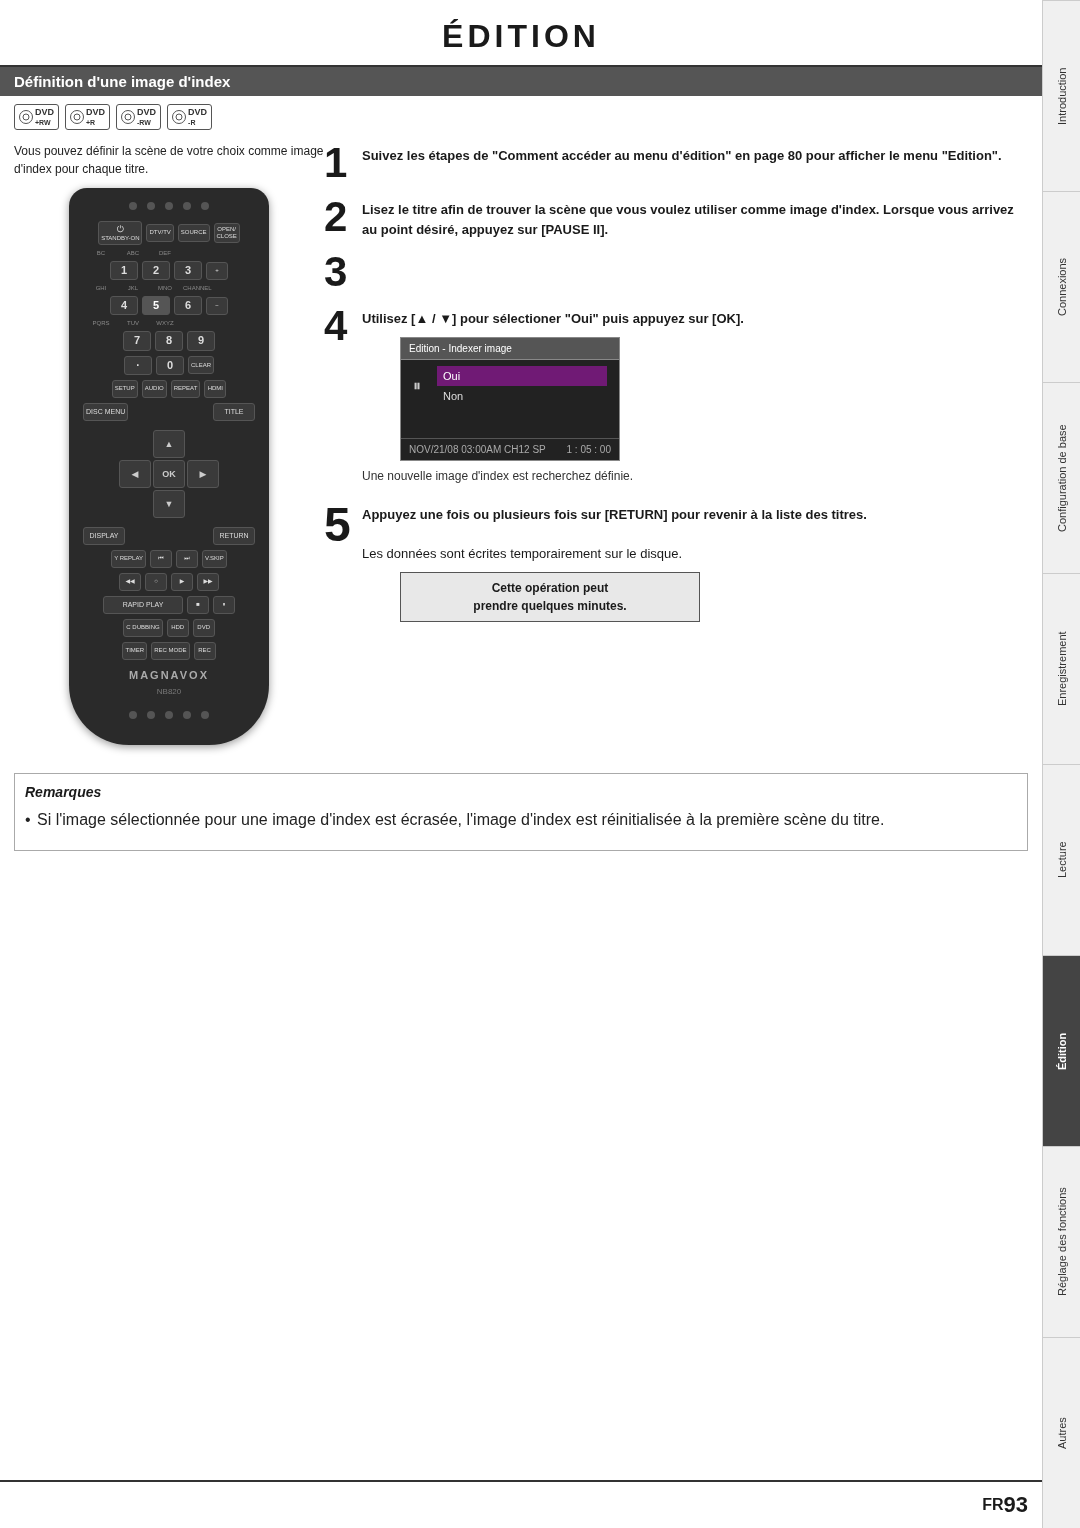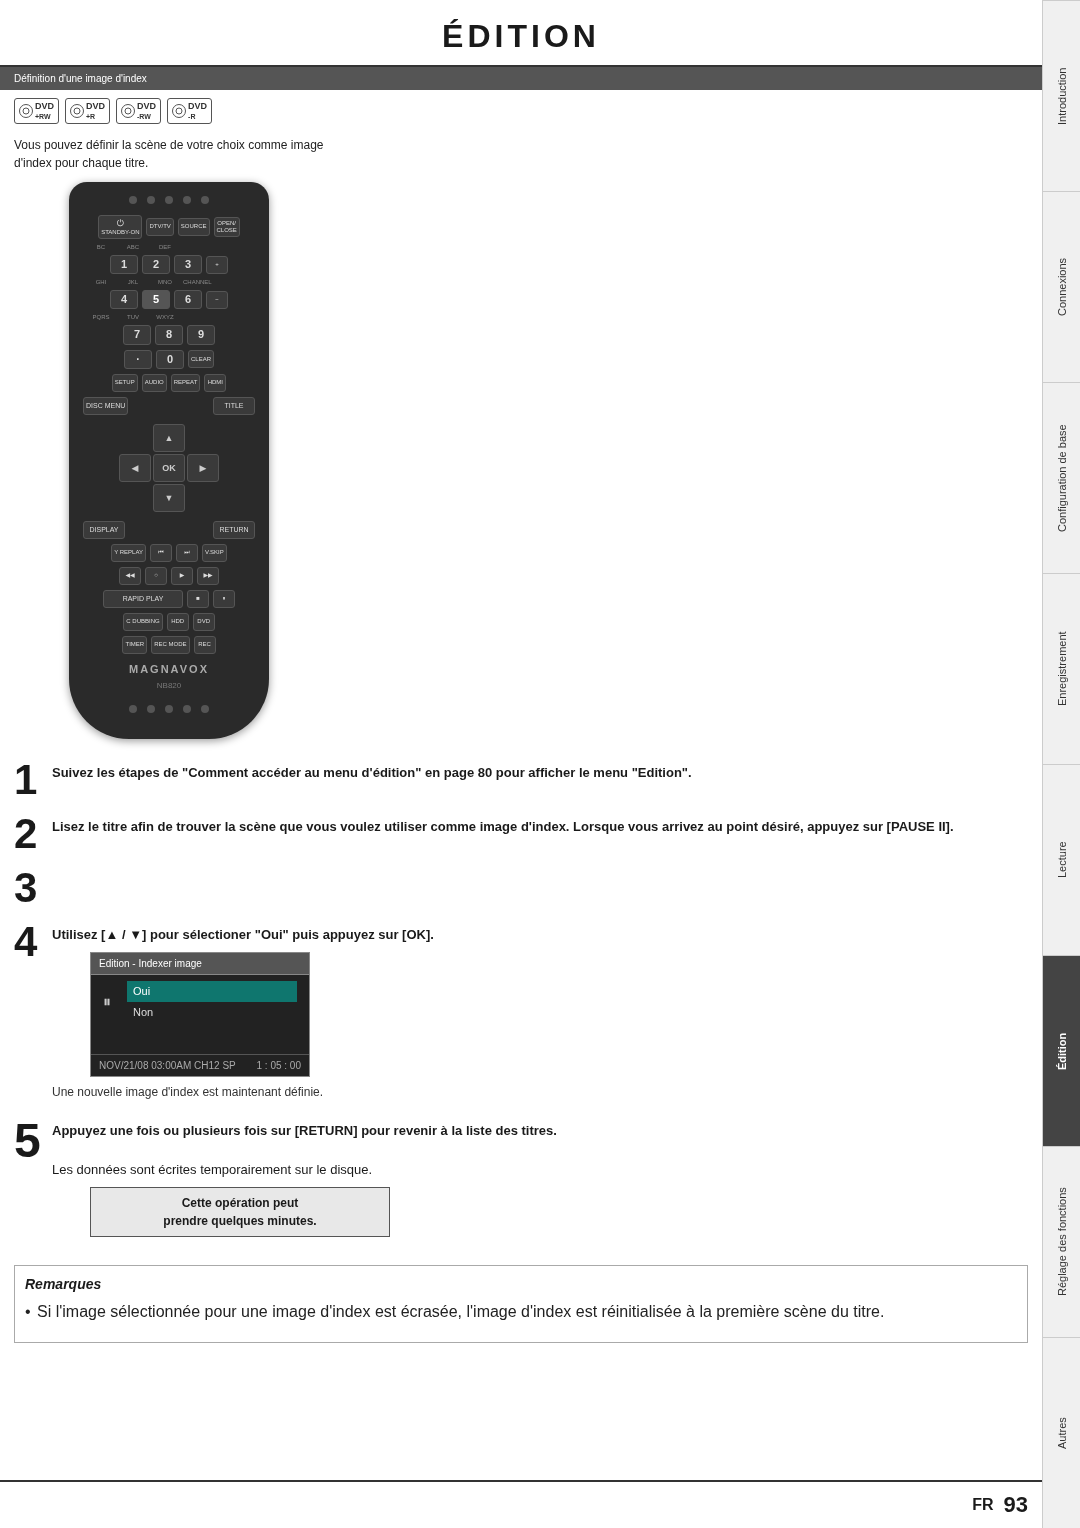--- a/index.html
+++ b/index.html
@@ -68,22 +68,22 @@
       font-size: 32px;
       font-weight: bold;
       letter-spacing: 4px;
       color: #1a1a1a;
     }
 
     
     .section-header {
       background: #555;
       color: #fff;
-      font-size: 10px;
-      font-weight: normal;
+      font-size: 15px;
+      font-weight: bold;
       padding: 6px 14px;
       margin: 0;
     }
 
     
     .dvd-icons-row {
       display: flex;
       align-items: center;
       padding: 8px 14px 4px 14px;
       gap: 6px;
@@ -118,22 +118,20 @@
       top: 50%;
       left: 50%;
       transform: translate(-50%, -50%);
       background: #fff;
     }
 
     
     .two-col {
       display: flex;
       padding: 8px 14px;
-      gap: 20px;
-      flex-direction: column;
     }
     .left-col {
       width: 310px;
       flex-shrink: 0;
     }
     .right-col {
       flex: 1;
     }
 
     .intro-text {
@@ -307,21 +305,21 @@
     .menu-box-options {
       flex: 1;
       padding: 2px 8px;
     }
     .menu-option {
       padding: 2px 6px;
       font-size: 11px;
       color: #ddd;
     }
     .menu-option.selected {
-      background: #0f766e;
+      background: #701a75;
       color: #fff;
     }
     .menu-box-bottom {
       border-top: 1px solid #555;
       padding: 3px 8px;
       font-size: 10px;
       color: #aaa;
       display: flex;
       justify-content: space-between;
     }
@@ -382,21 +380,20 @@
       display: flex;
       justify-content: flex-end;
       align-items: center;
       padding: 10px 14px 10px 14px;
       border-top: 2px solid #333;
       margin-top: auto;
     }
     .page-num {
       display: flex;
       align-items: center;
-      gap: 10px;
     }
     .lang-tag {
       font-size: 16px;
       font-weight: bold;
       color: #1a1a1a;
     }
     .num-tag {
       font-size: 22px;
       font-weight: bold;
       color: #1a1a1a;
@@ -619,21 +616,21 @@
                 </div>
                 <div style="padding:6px;color:#888;font-size:9px;text-align:center;">
                   <br>
                 </div>
                 <div class="menu-box-bottom">
                   <span>NOV/21/08 03:00AM CH12 SP</span>
                   <span>1 : 05 : 00</span>
                 </div>
               </div>
 
-              <div class="caption-text" style="margin-left:0;margin-top:6px;">Une nouvelle image d'index est maintenant définie.</div>
+              <div class="caption-text" style="margin-left:0;margin-top:6px;">Une nouvelle image d'index est recherchez définie.</div>
             </div>
           </div>
 
           <div class="step">
             <div class="step-num" style="font-size:48px;">5</div>
             <div class="step-text">
               <strong>Appuyez une fois ou plusieurs fois sur [RETURN] pour revenir à la liste des titres.</strong>
               <br><br>
               <span>Les données sont écrites temporairement sur le disque.</span>
 

